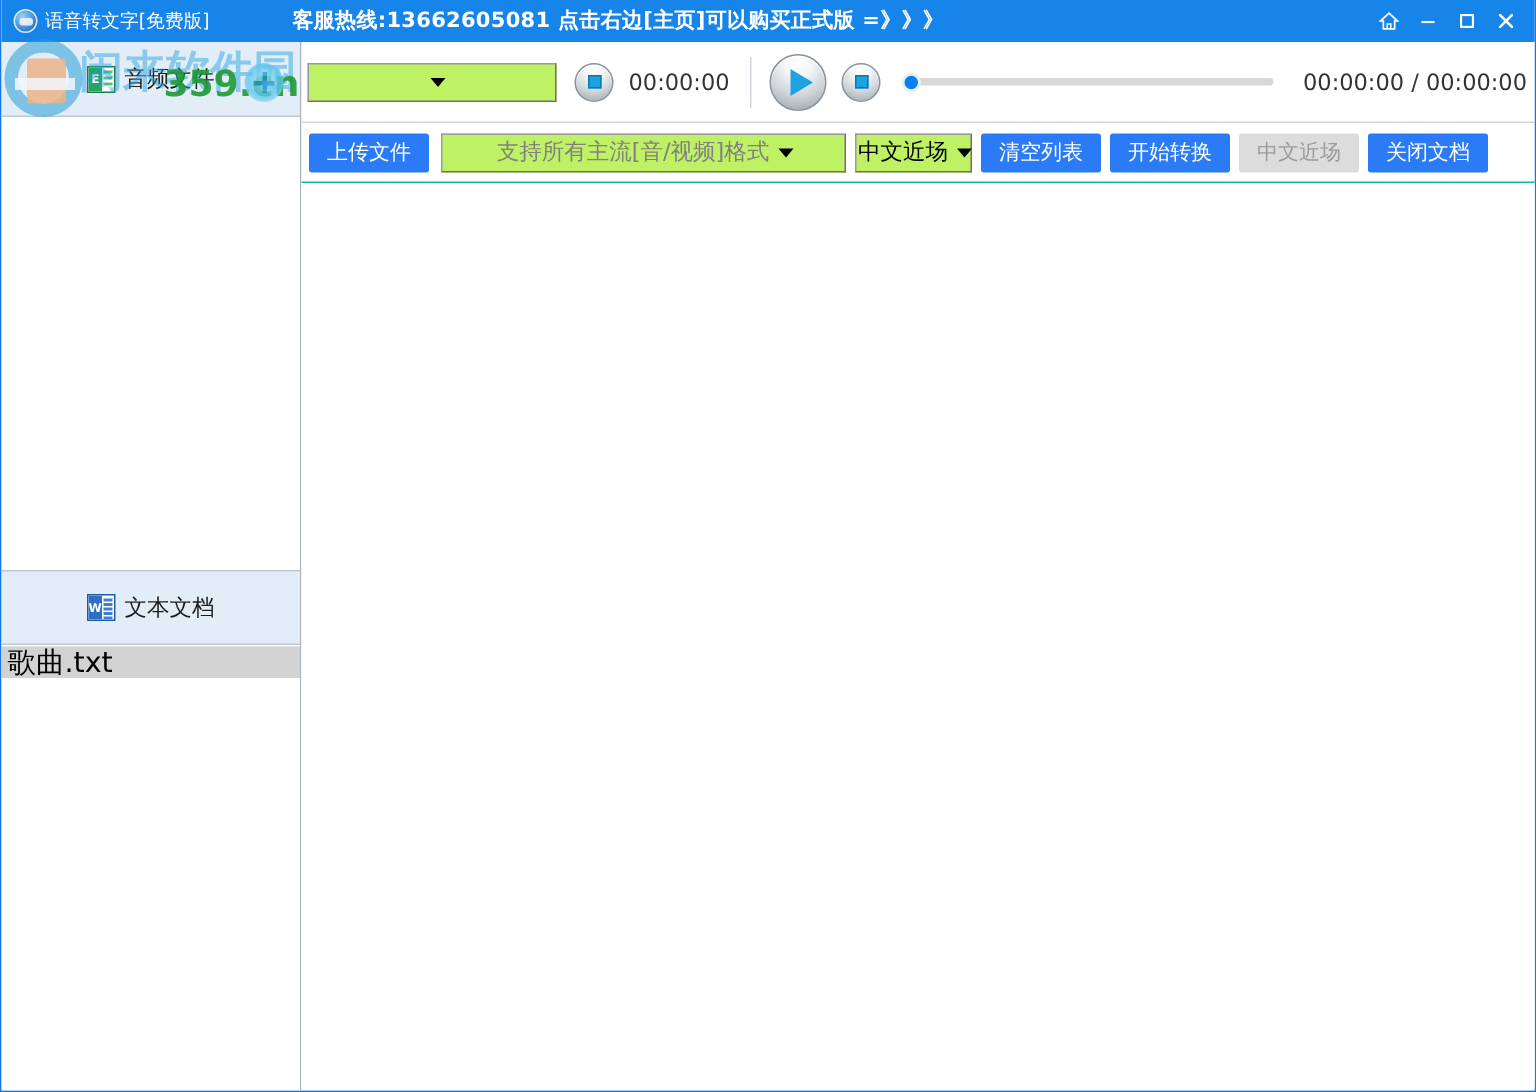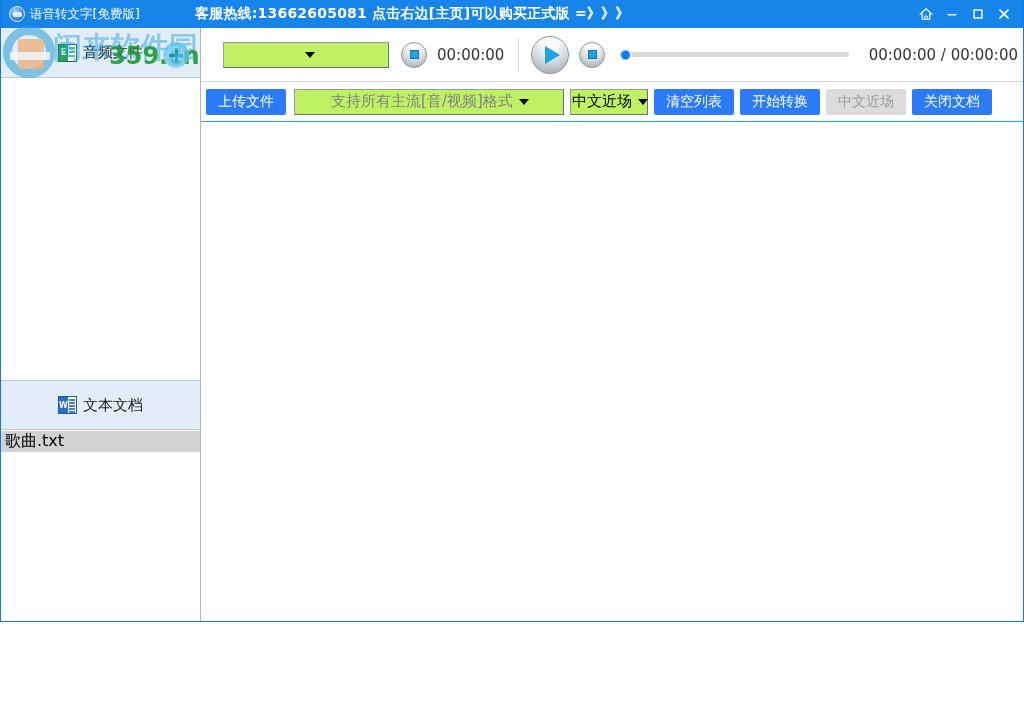--- a/index.html
+++ b/index.html
@@ -4,21 +4,21 @@
 <style>
   * { box-sizing: border-box; margin: 0; padding: 0; }
   html, body {
     width: 1024px; height: 728px;
     font-family: "Liberation Sans", "DejaVu Sans", sans-serif;
     background: #ffffff;
     overflow: hidden;
   }
   #app {
     position: relative;
-    width: 1024px; height: 622px;
+    width: 1024px; height: 728px;
     background: #ffffff;
     border: 1px solid #1478e8;
     border-top: none;
     overflow: hidden;
   }
 
   
   #titlebar {
     position: absolute; left: 0; top: 0;
     width: 1024px; height: 28px;
@@ -104,21 +104,21 @@
   #doc-list {
     position: absolute; left: 0; top: 402px;
     width: 199px; height: 297px;
     background: #ffffff;
     padding-top: 1px;
   }
   .list-row {
     height: 21px;
     display: flex; align-items: center;
     padding-left: 4px;
-    font-size: 16px;
+    font-size: 19px;
     color: #000000;
     font-family: "DejaVu Sans", sans-serif;
     white-space: nowrap;
     text-align: right;
   }
   .list-row.selected { background: #d2d2d2; }
 
   
   .word-icon {
     width: 19px; height: 18px;
@@ -166,21 +166,21 @@
   #right {
     position: absolute; left: 200px; top: 28px;
     width: 823px; height: 699px;
     background: #ffffff;
   }
   #player-bar {
     position: relative;
     height: 54px;
     border-bottom: 1px solid #cfd6de;
     display: flex; align-items: center;
-    padding-left: 22px;
+    padding-left: 4px;
   }
   .combo {
     height: 26px;
     border: 1px solid #9a9a9a;
     border-right-color: #707070;
     border-bottom-color: #707070;
     background: #bef264;
     display: flex; align-items: center;
     justify-content: center;
     padding: 0 4px 0 6px;

